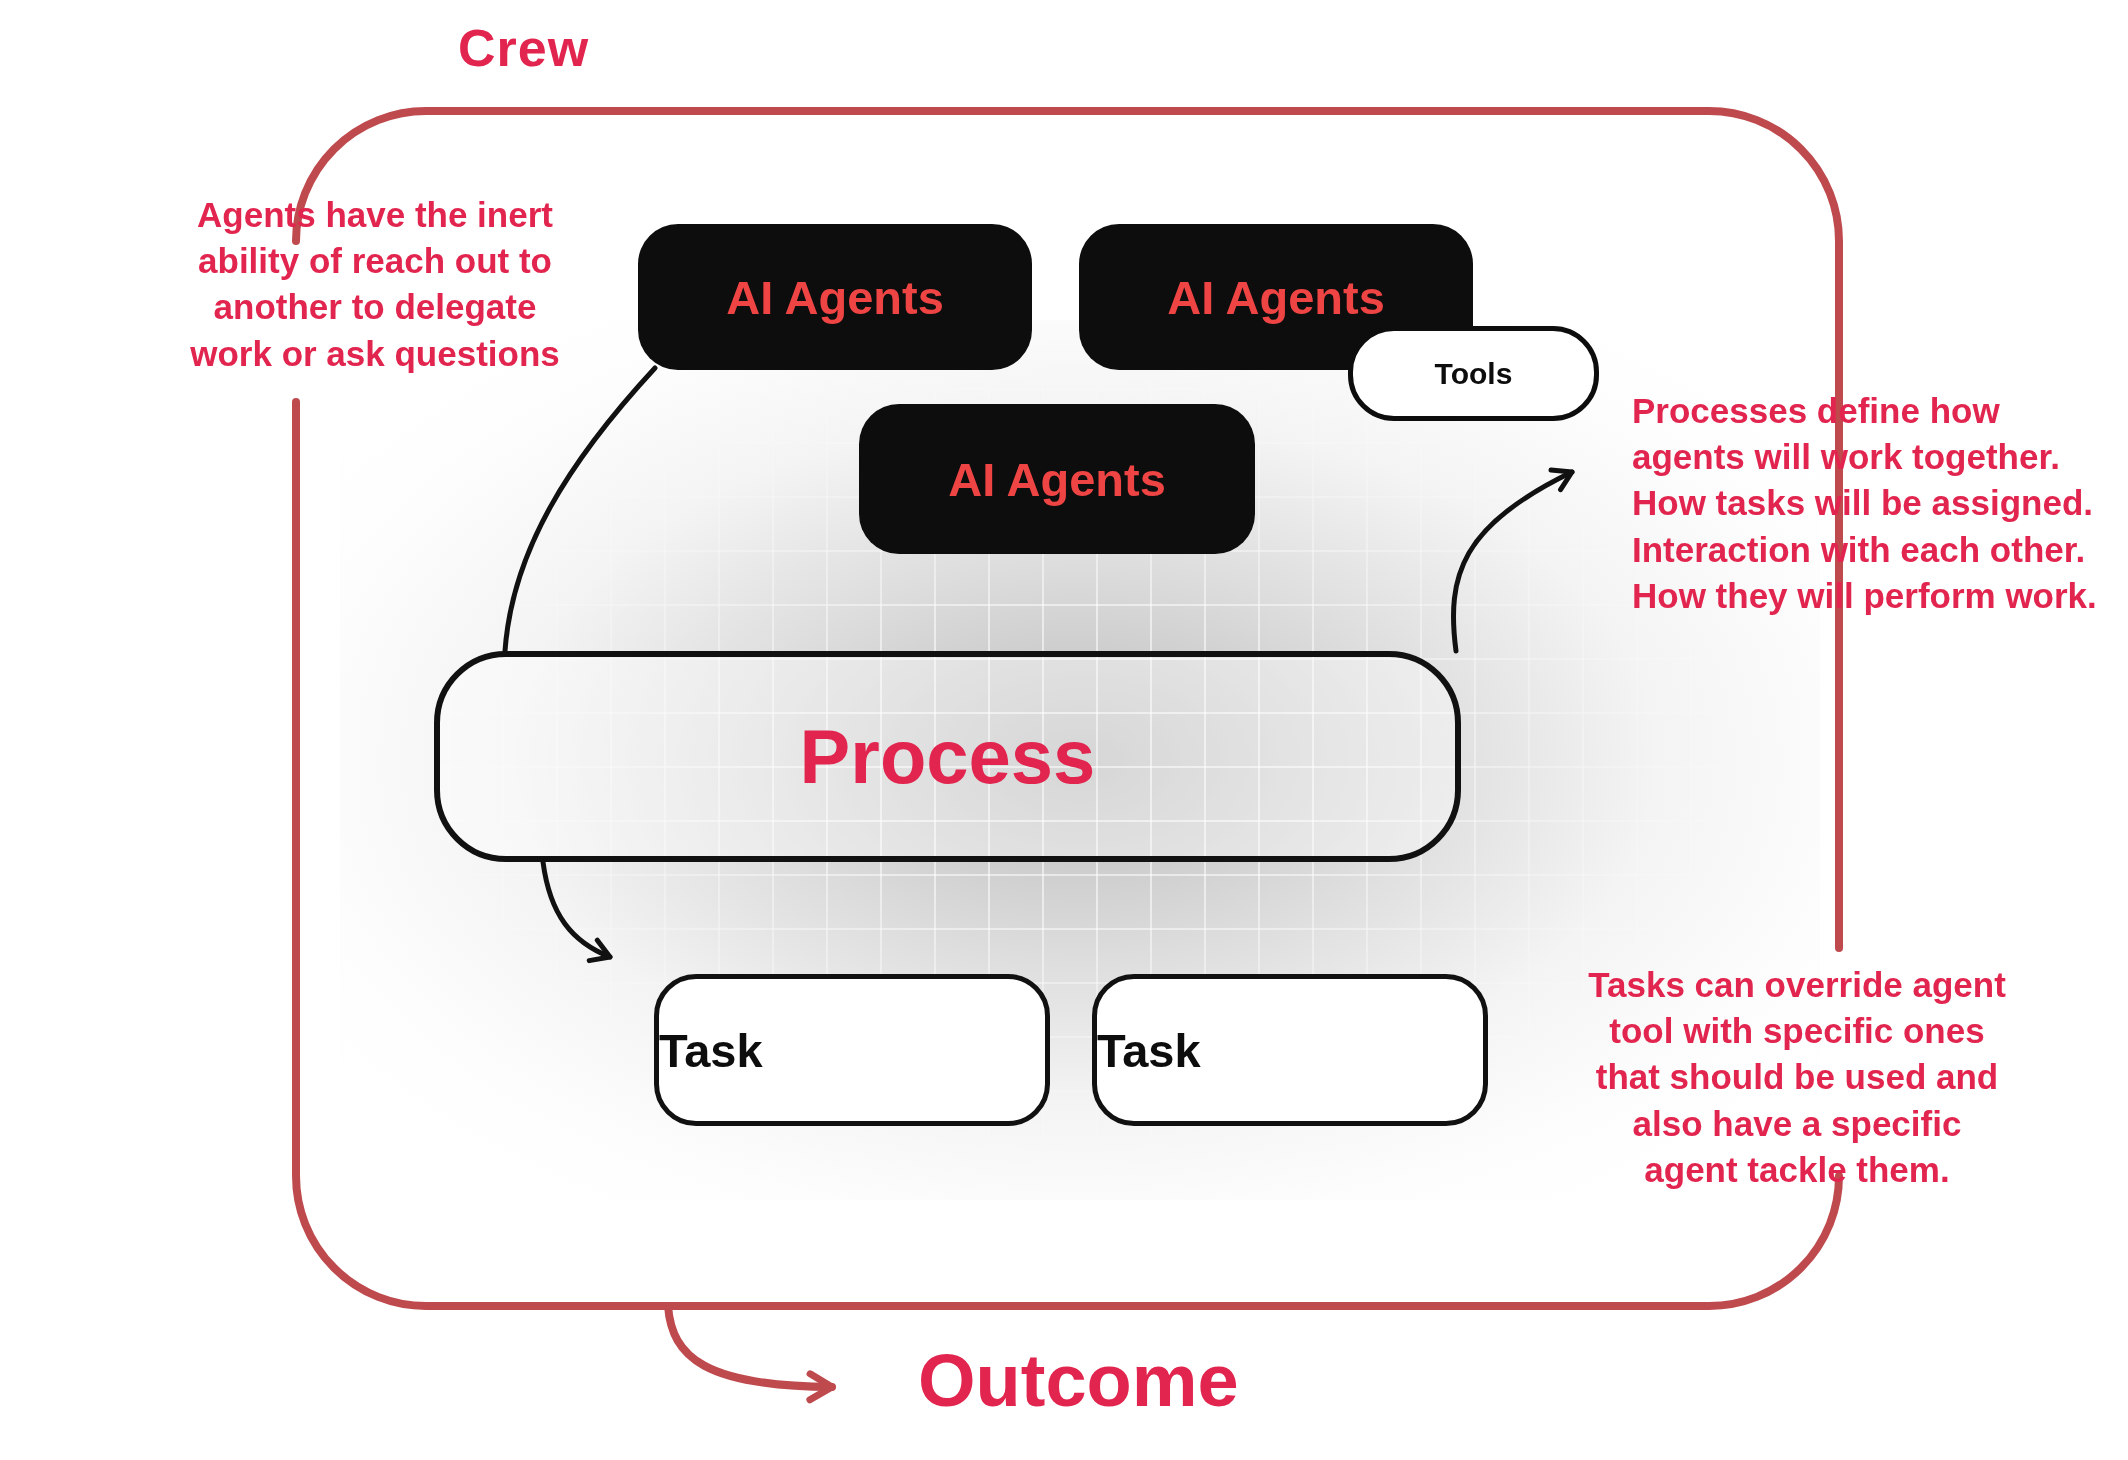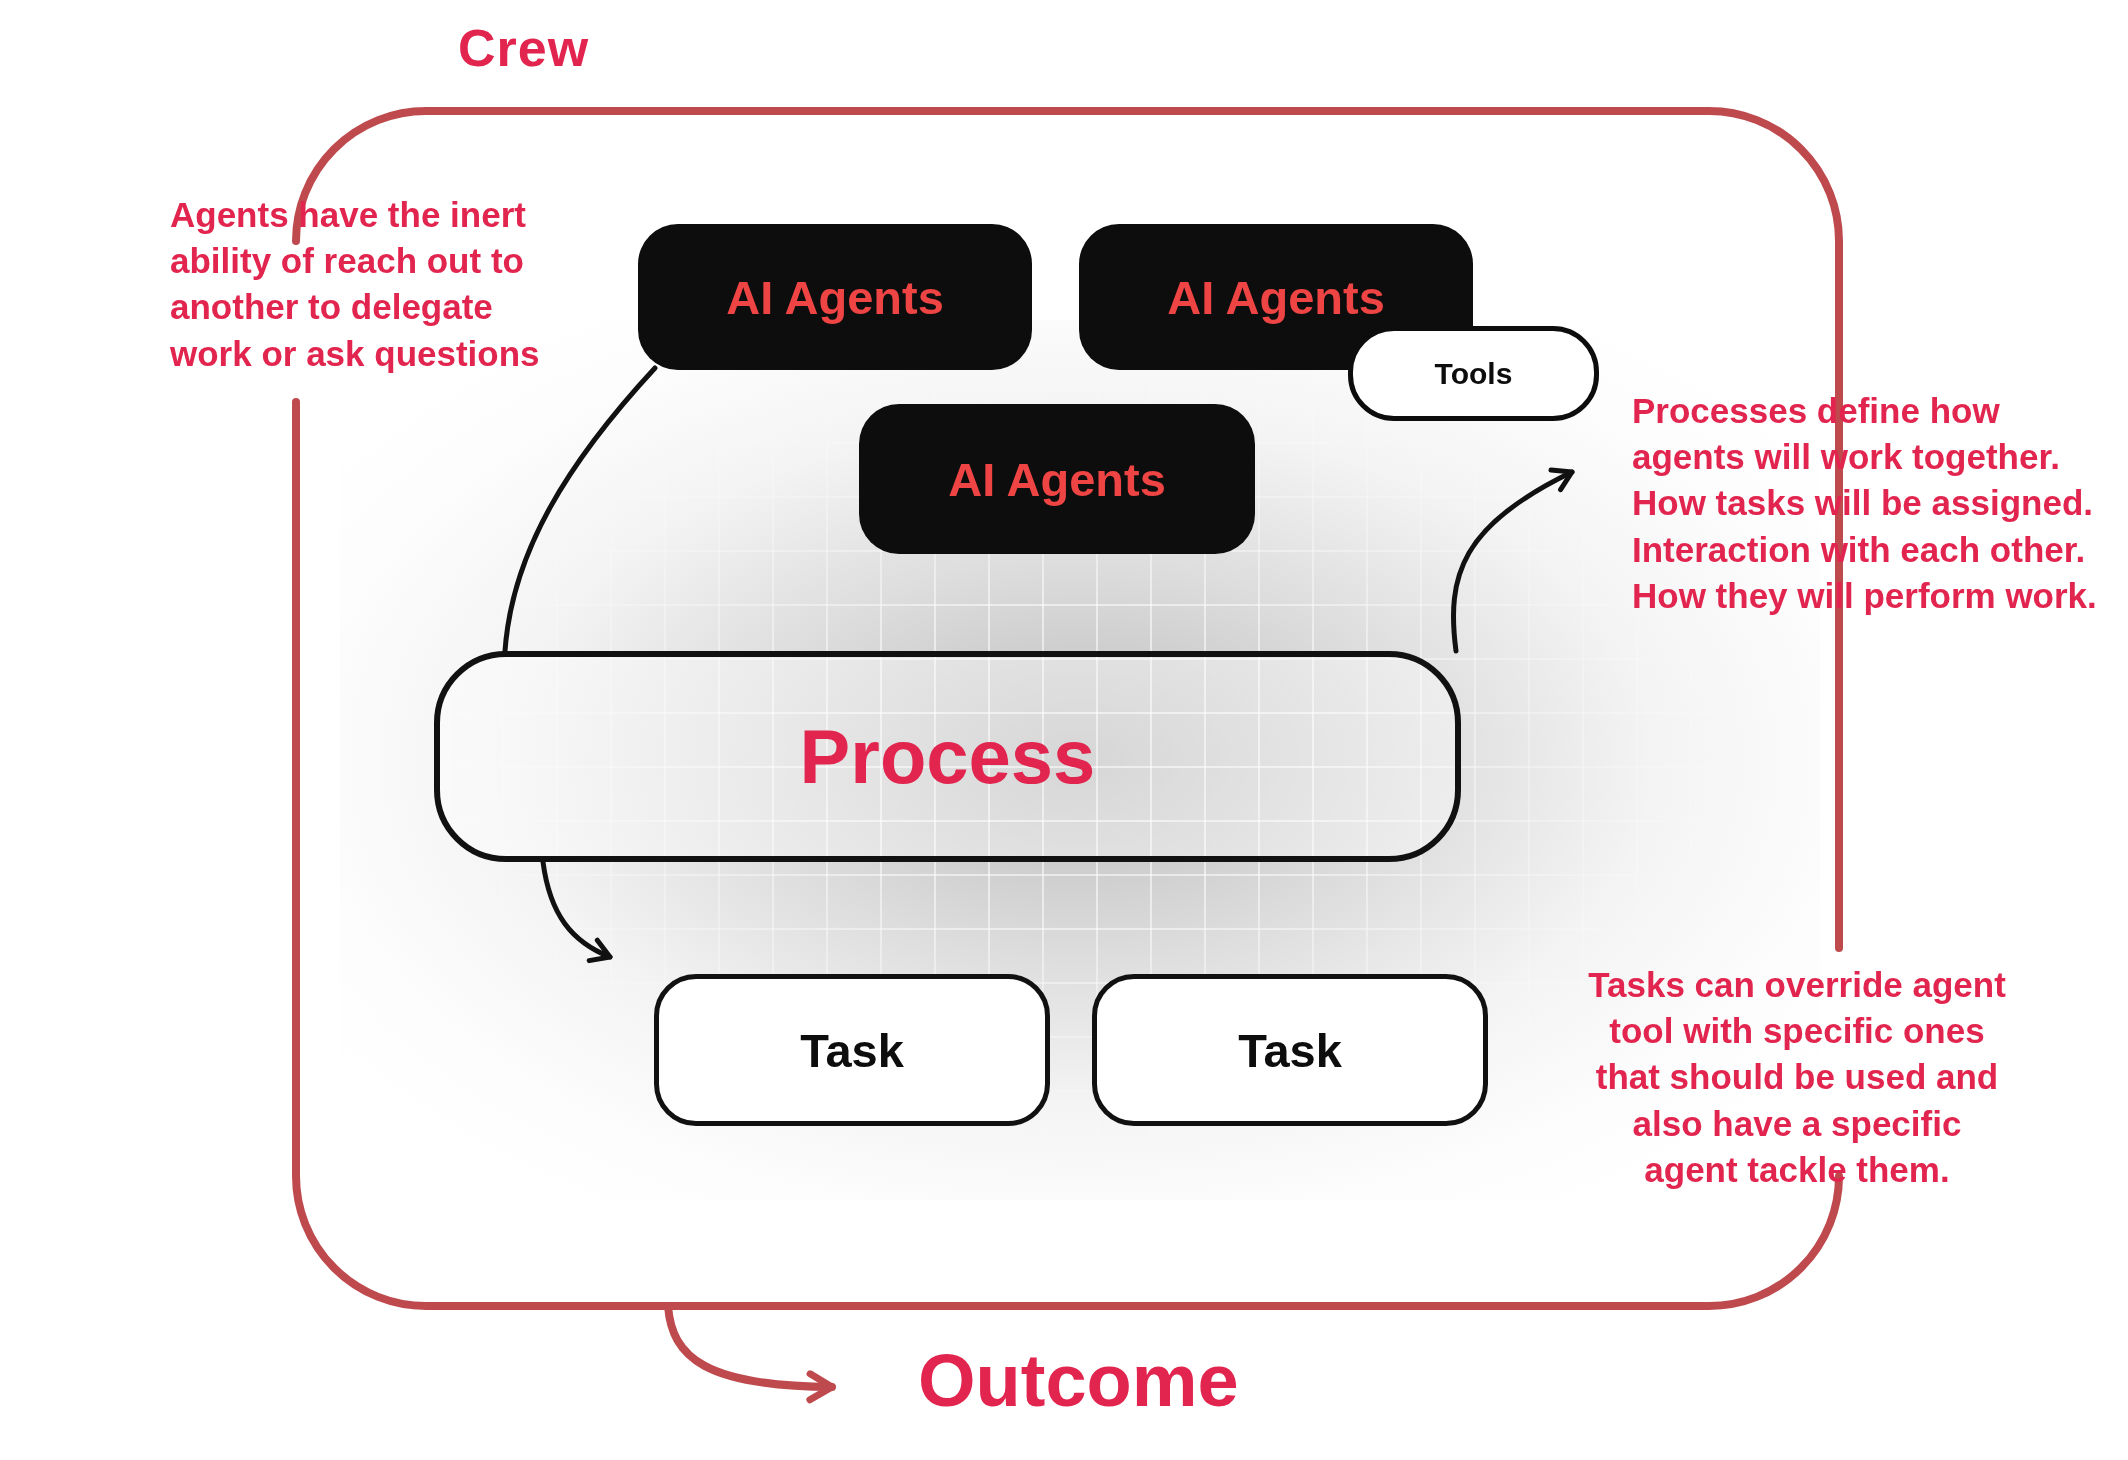--- a/index.html
+++ b/index.html
@@ -28,21 +28,21 @@
   .svg-layer{position:absolute;left:0;top:0;width:2128px;height:1460px;}
 
   .crew-title{
     position:absolute;left:458px;top:18px;
     font-size:52px;font-weight:bold;color:#e2254e;letter-spacing:1px;
   }
   .annotation{
     position:absolute;color:#e2254e;font-size:35px;font-weight:600;line-height:1.32;
     white-space:pre-line;
   }
-  .ann-delegate{left:170px;top:192px;width:410px;}
+  .ann-delegate{left:170px;top:192px;width:410px;text-align:center;}
   .ann-process{left:1632px;top:388px;width:520px;text-align:left;}
   .ann-tasks{left:1562px;top:962px;width:470px;text-align:center;}
 
   .black-box{
     position:absolute;background:#0d0d0d;border-radius:40px;
     display:flex;align-items:center;justify-content:center;
     color:#ef4444;font-size:47px;font-weight:bold;
   }
   .agent1{left:638px;top:224px;width:394px;height:146px;}
   .agent2{left:1079px;top:224px;width:394px;height:146px;}
@@ -56,21 +56,21 @@
   }
   .process-box{
     position:absolute;left:434px;top:651px;width:1027px;height:211px;
     background:rgba(255,255,255,0.40);border:6px solid #111111;border-radius:72px;
     display:flex;align-items:center;justify-content:center;box-sizing:border-box;
   }
   .process-label{color:#e2254e;font-size:76px;font-weight:bold;}
   .task-box{
     position:absolute;width:396px;height:152px;
     background:#ffffff;border:5px solid #111111;border-radius:42px;
-    display:flex;align-items:center;justify-content:center;
+    display:flex;align-items:center;
     color:#0d0d0d;font-size:47px;font-weight:bold;box-sizing:border-box;
   }
   .task1{left:654px;top:974px;}
   .task2{left:1092px;top:974px;}
 
   .outcome-title{
     position:absolute;left:878px;top:1338px;
     font-size:74px;font-weight:bold;color:#e2254e;margin-left:40px;
   }
 </style>

